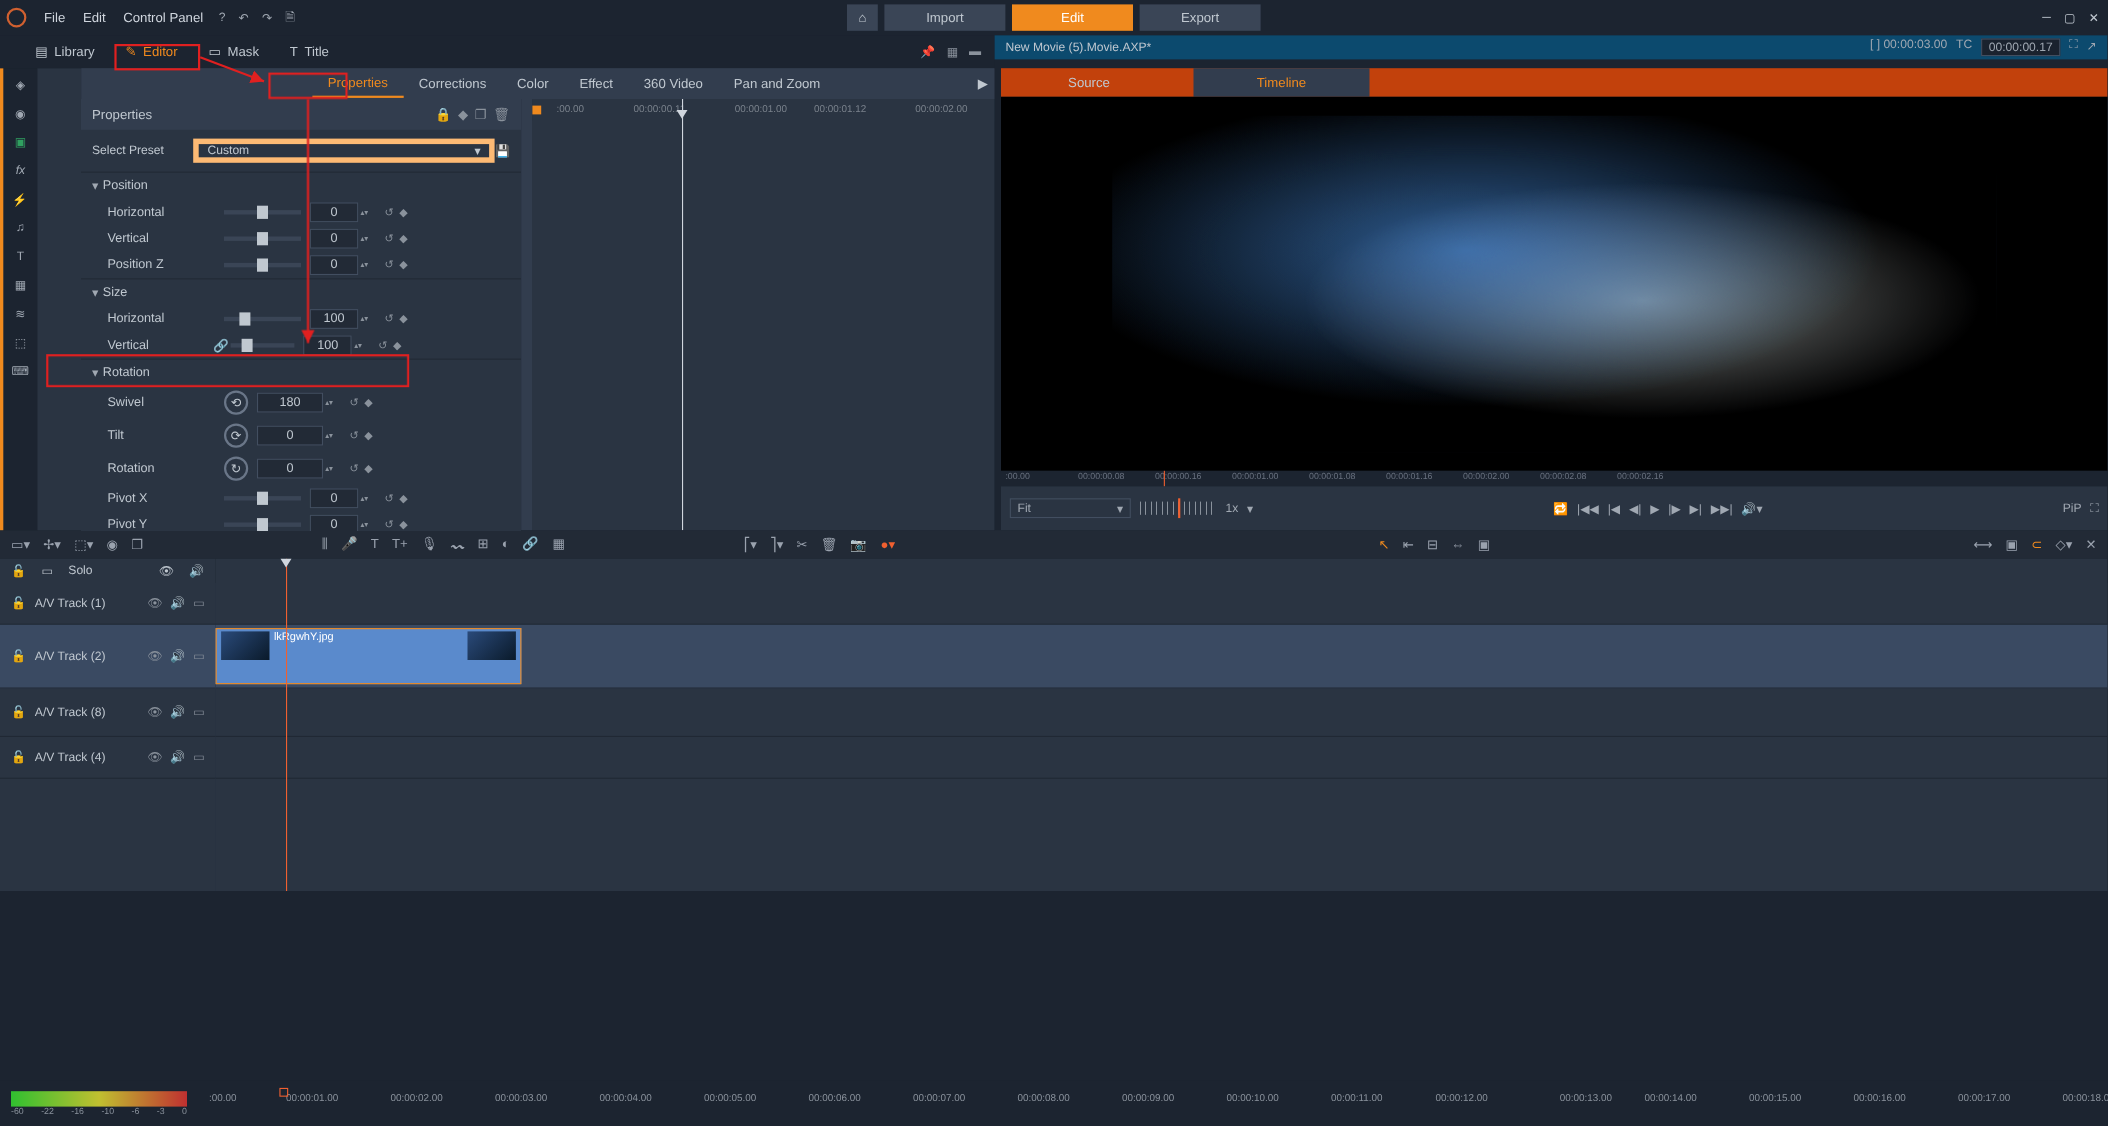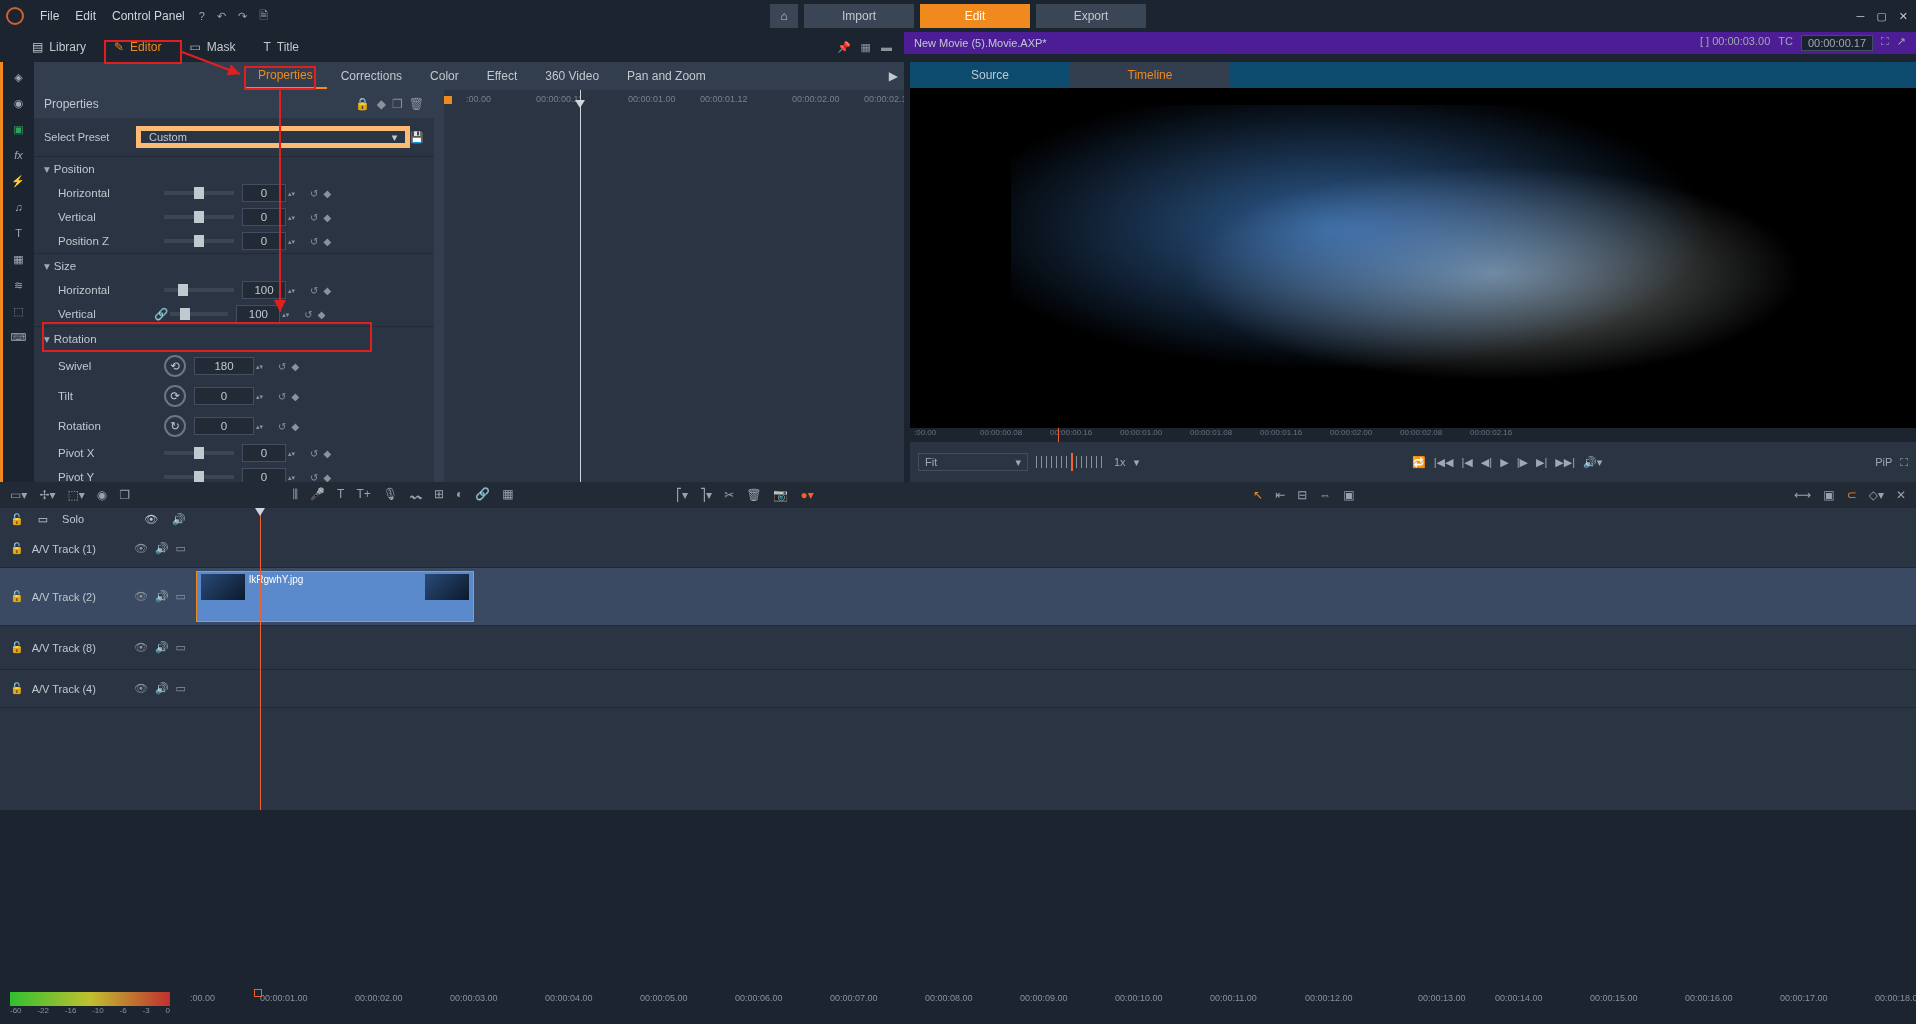--- a/index.html
+++ b/index.html
@@ -24,21 +24,21 @@
 
 
 .redbox { position: absolute; border: 2px solid #e02020; pointer-events: none; z-index: 50; }
 
 
 .main { display: flex; height: 420px; }
 .sidetools { width: 34px; background: #1c2430; display: flex; flex-direction: column; align-items: center; padding-top: 6px; gap: 8px; border-left: 3px solid #f08a1e; }
 .sidetools .st { width: 18px; height: 18px; color: #a0a8b2; cursor: pointer; display:flex; align-items:center; justify-content:center;}
 
 
-.editor { display: flex; flex-direction: column; flex: 0 0 870px; background: #2a3442; }
+.editor { display: flex; flex-direction: column; flex: 0 0 870px; background: #2a3442; padding-left: 40px; }
 .etabs { height: 28px; display: flex; align-items: center; background: #323d4e; font-size: 12px; position: relative; }
 .etab { padding: 5px 14px; cursor: pointer; color: #c0c8d0; }
 .etab.active { color: #f08a1e; border-bottom: 2px solid #f08a1e; }
 .etabs .play { margin-left: auto; padding-right: 6px; cursor: pointer; color:#c0c8d0; }
 
 .ebody { display: flex; flex: 1; overflow:hidden; }
 .props { flex: 0 0 400px; background: #2a3442; overflow-y: auto; position: relative; }
 .props-hdr { height: 28px; background: #323d4e; display: flex; align-items: center; padding: 0 10px; font-size: 12px; }
 .props-hdr .ricons { margin-left: auto; display: flex; gap: 6px; color: #8a929c; }
 .preset-row { display: flex; align-items: center; padding: 8px 10px; gap: 0; }
@@ -59,23 +59,23 @@
 .miniTL { flex: 1; background: #2a3442; position: relative; }
 .miniTL .ruler { height: 20px; background: #2a3442; position: relative; font-size: 9px; color: #7a828c; display:flex; }
 .miniTL .ruler .orange { position:absolute; left:0; top:6px; width:8px; height:8px; background:#f08a1e;}
 .miniTL .tick { position: absolute; top: 4px; }
 .miniTL .playhead { position: absolute; top: 0; bottom: 0; width: 1px; background: #d0d6de; left: 136px; }
 .miniTL .playhead::before { content:""; position:absolute; top:10px; left:-5px; border-left:5px solid transparent; border-right:5px solid transparent; border-top:8px solid #d0d6de;}
 .vscroll { width: 10px; background: #323d4e; }
 
 
 .preview { flex: 1; background: #1c2430; display: flex; flex-direction: column; margin-left: 6px; }
-.pvhdr { height: 22px; display: flex; align-items: center; padding: 0 10px; font-size: 11px; background: #4c1d95; }
+.pvhdr { height: 22px; display: flex; align-items: center; padding: 0 10px; font-size: 11px; background: #0c4a6e; }
 .pvhdr .r { margin-left: auto; display: flex; gap: 8px; color: #a0a8b2; text-align: right; }
-.pvtabs { height: 26px; display: flex; background: #0c4a6e; }
+.pvtabs { height: 26px; display: flex; background: #c2410c; gap: 15px; }
 .pvtab { flex: 0 0 160px; display: flex; align-items: center; justify-content: center; cursor: pointer; font-size:12px;}
 .pvtab.active { color: #f08a1e; background: #323d4e; }
 .viewport { flex: 1; background: #000; display: flex; align-items: center; justify-content: center; position:relative; }
 .tiger { width: 80%; height: 90%; background: radial-gradient(ellipse at 40% 40%, rgba(90,150,220,0.6), rgba(0,0,0,0) 55%), radial-gradient(ellipse at 60% 55%, rgba(220,230,255,0.5), rgba(0,0,0,0) 45%); position:relative; filter: contrast(1.3);}
 .pvft { height: 40px; background: #2a3442; display: flex; align-items: center; padding: 0 8px; gap: 8px; font-size: 11px; color:#a0a8b2;}
 .pvft .fit { width: 110px; height: 18px; border:1px solid #424e60; padding:0 6px; display:flex; align-items:center;}
 .pvruler { height: 14px; background: #1c2430; position:relative; font-size:8px; color:#6a7280; }
 .transport { display:flex; gap:8px; align-items:center; }
 
 

